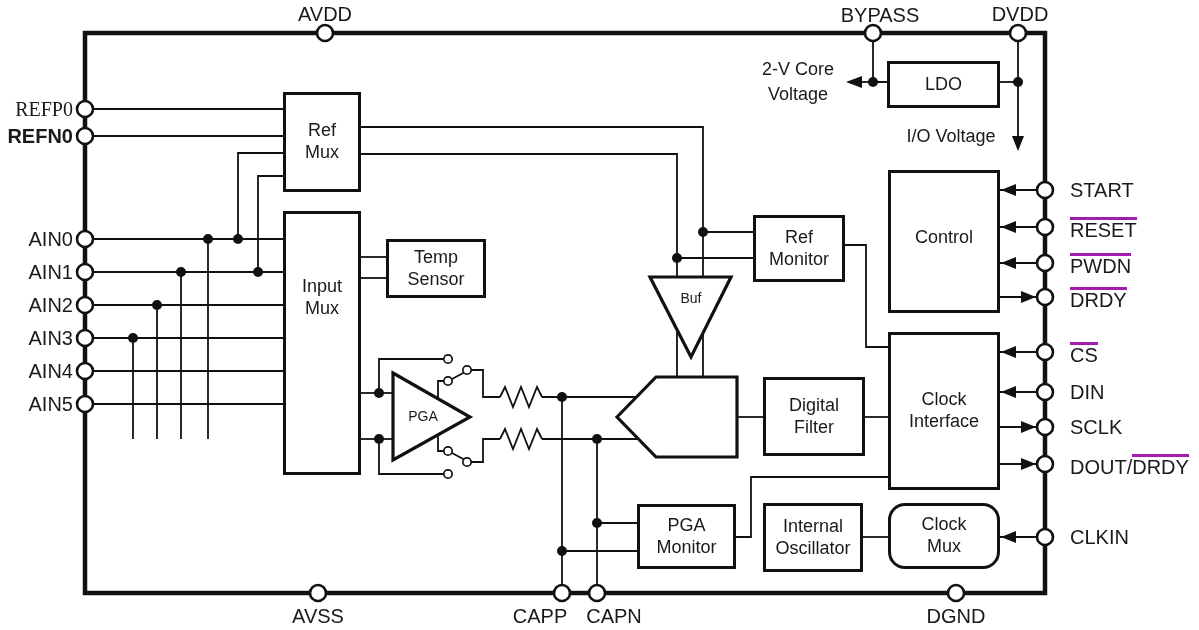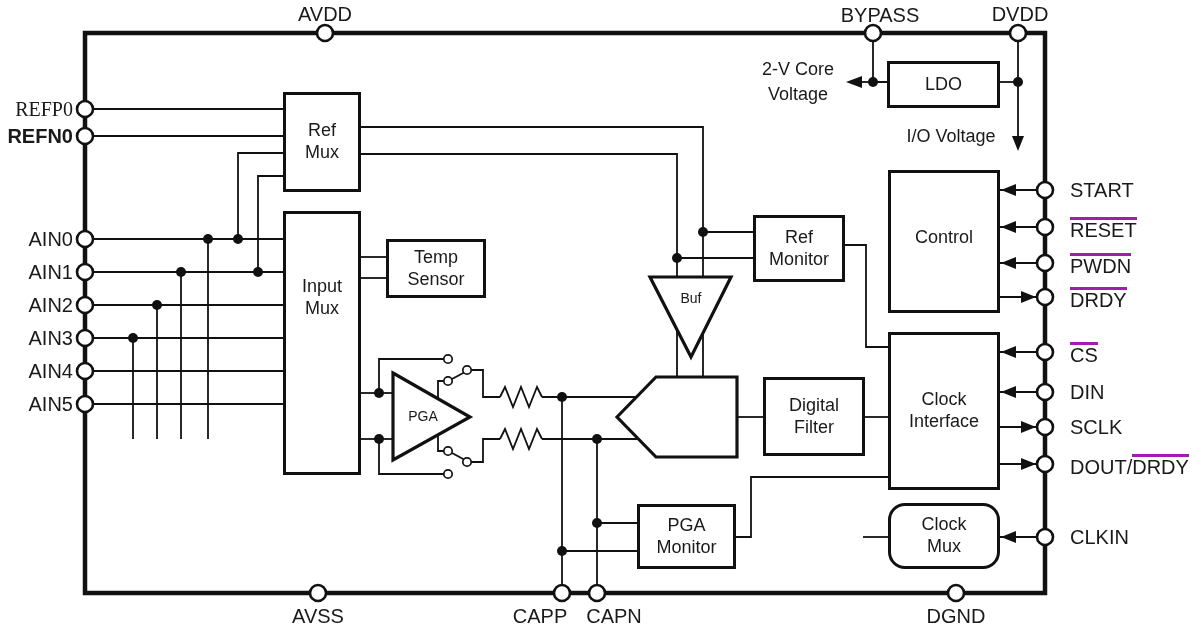--- a/index.html
+++ b/index.html
@@ -201,20 +201,22 @@
   <div class="block" style="left:887px;top:61px;width:113px;height:47px;">LDO</div>
   <div class="block" style="left:888px;top:170px;width:112px;height:143px;padding-bottom:8px;">Control</div>
   <div class="block" style="left:888px;top:332px;width:112px;height:158px;">Clock
 Interface</div>
   <div class="block" style="left:753px;top:215px;width:92px;height:67px;">Ref
 Monitor</div>
   <div class="block" style="left:763px;top:377px;width:102px;height:79px;">Digital
 Filter</div>
   <div class="block" style="left:637px;top:504px;width:99px;height:65px;">PGA
 Monitor</div>
+  <div class="block" style="left:763px;top:503px;width:100px;height:69px;">Internal
+Oscillator</div>
   <div class="block" style="left:888px;top:503px;width:112px;height:66px;border-radius:17px;">Clock
 Mux</div>
 
   <div class="shape-label" style="left:392px;top:403px;width:62px;height:28px;">PGA</div>
   <div class="shape-label" style="left:661px;top:287px;width:60px;height:24px;">Buf</div>
 
   <div class="plabel center-align" style="left:285px;top:4px;width:80px;">AVDD</div>
   <div class="plabel center-align" style="left:830px;top:5px;width:100px;">BYPASS</div>
   <div class="plabel center-align" style="left:980px;top:4px;width:80px;">DVDD</div>
 

